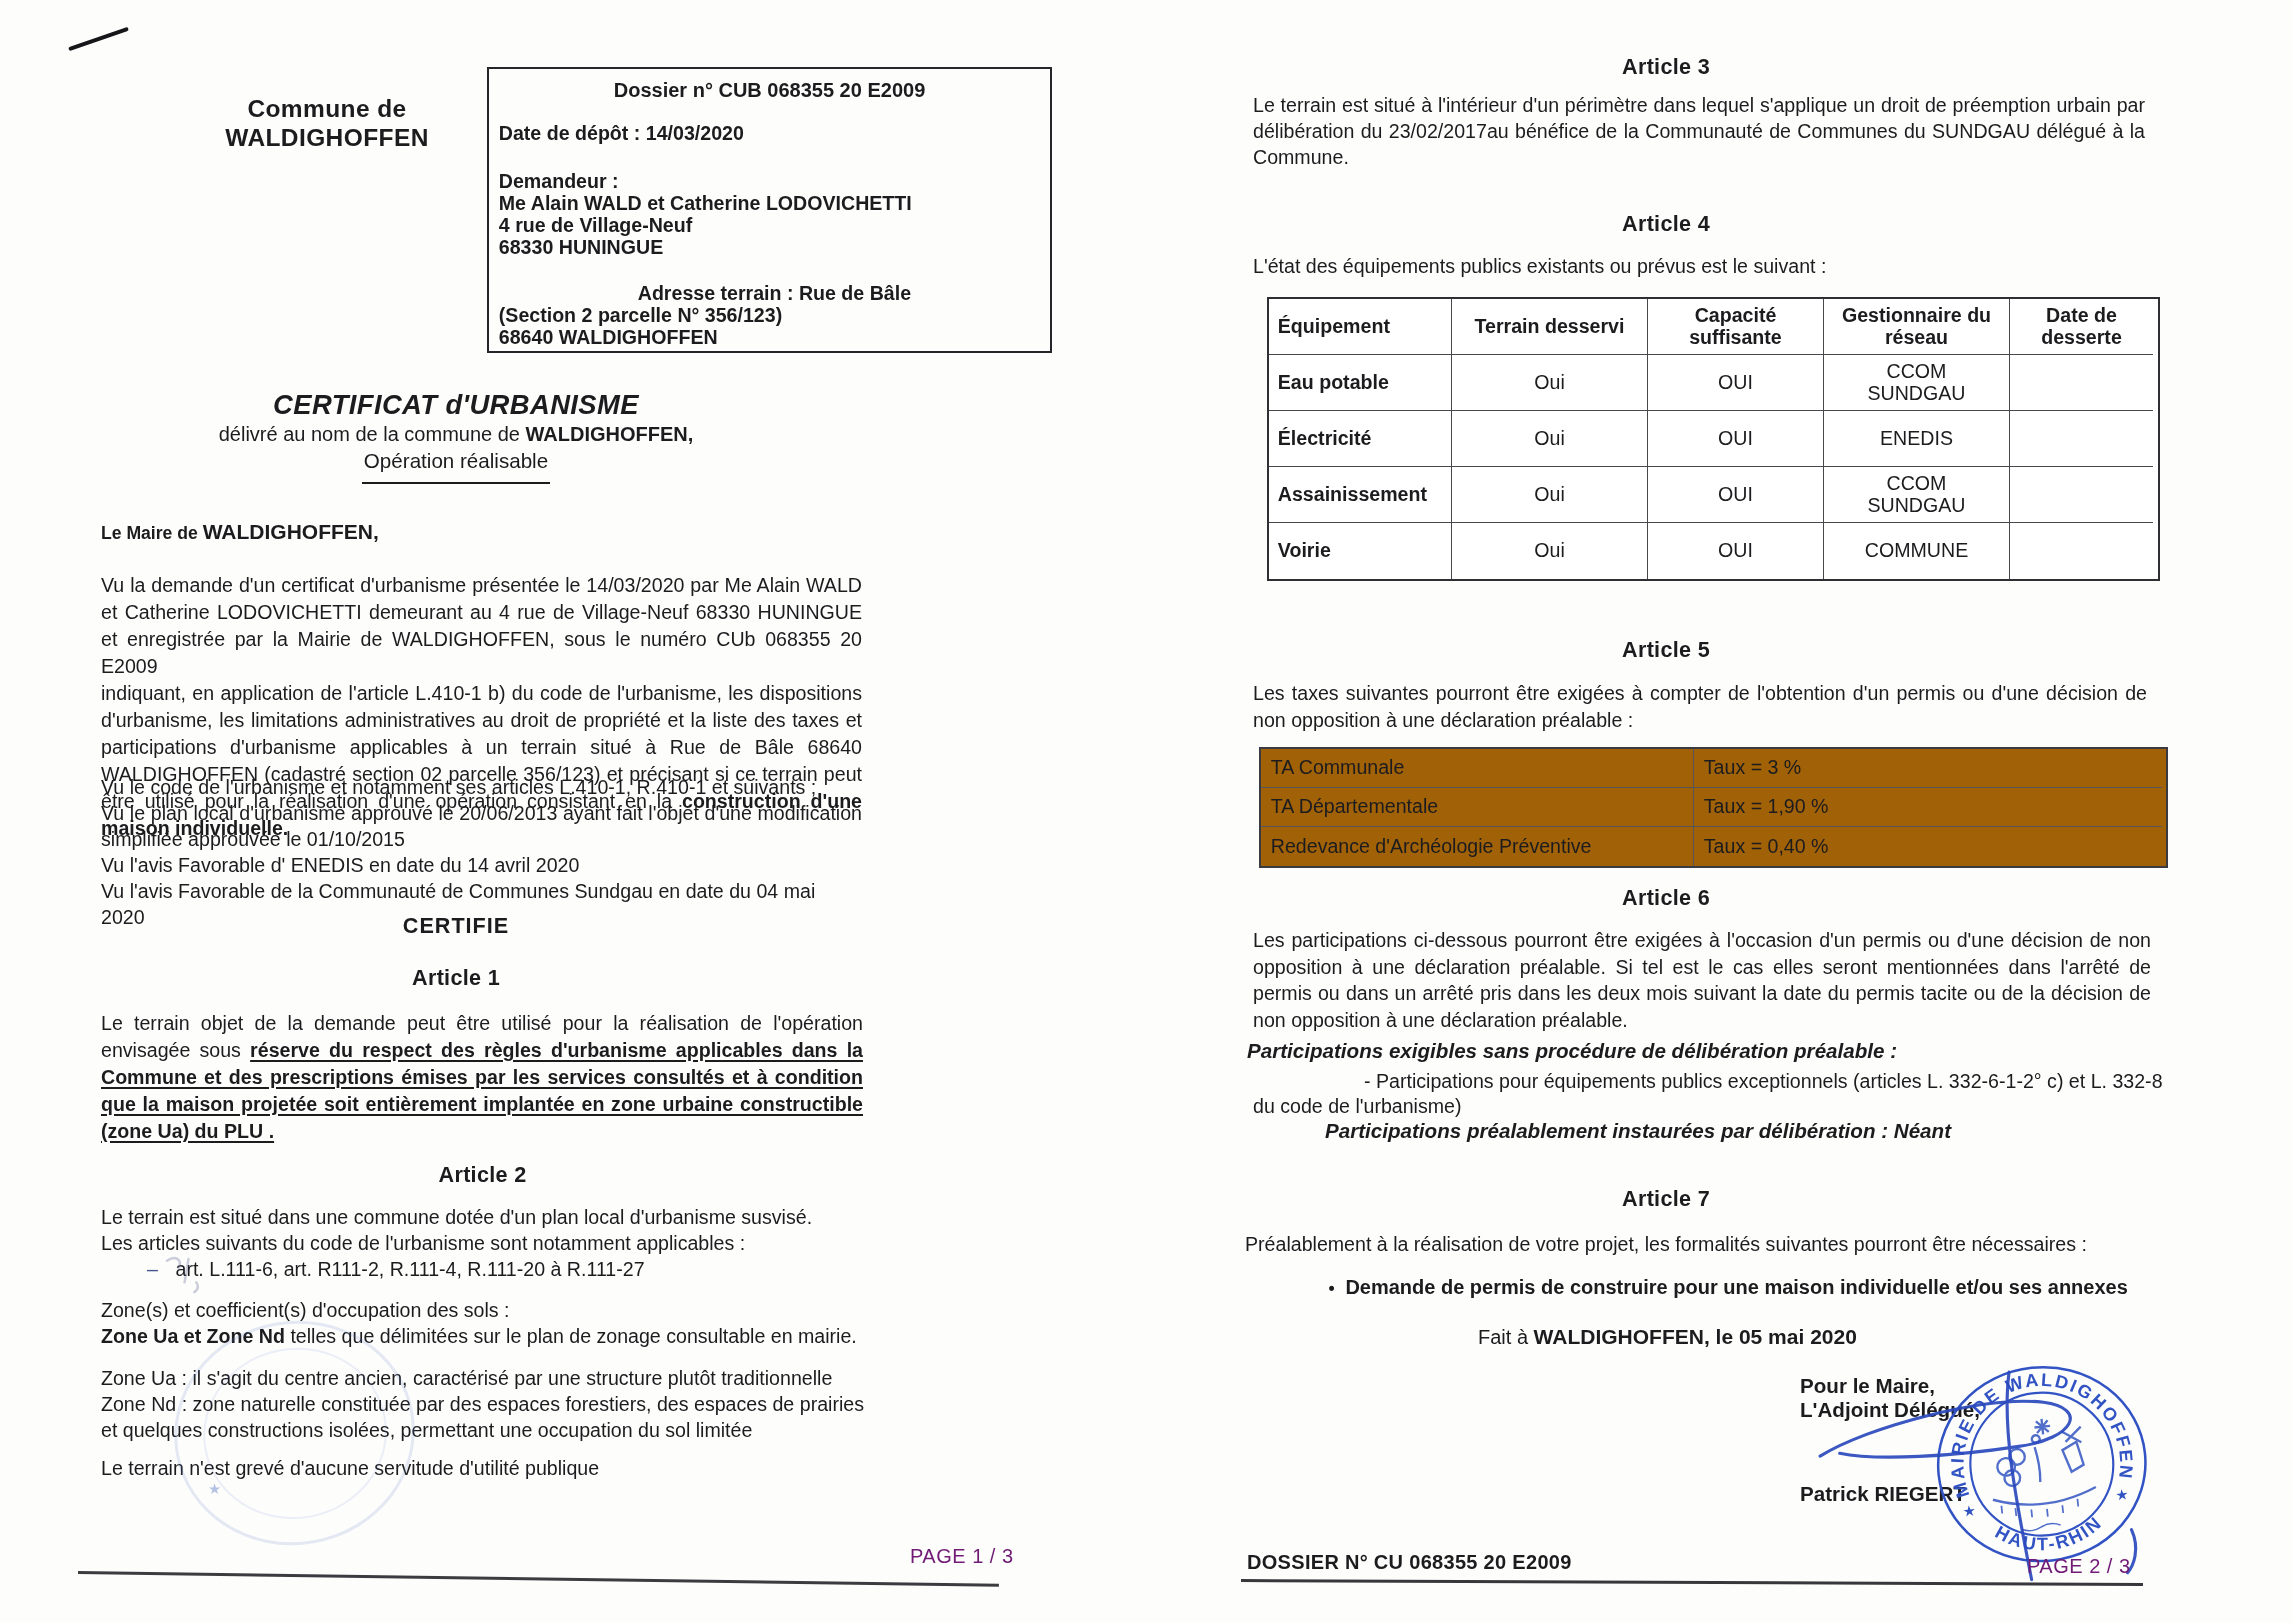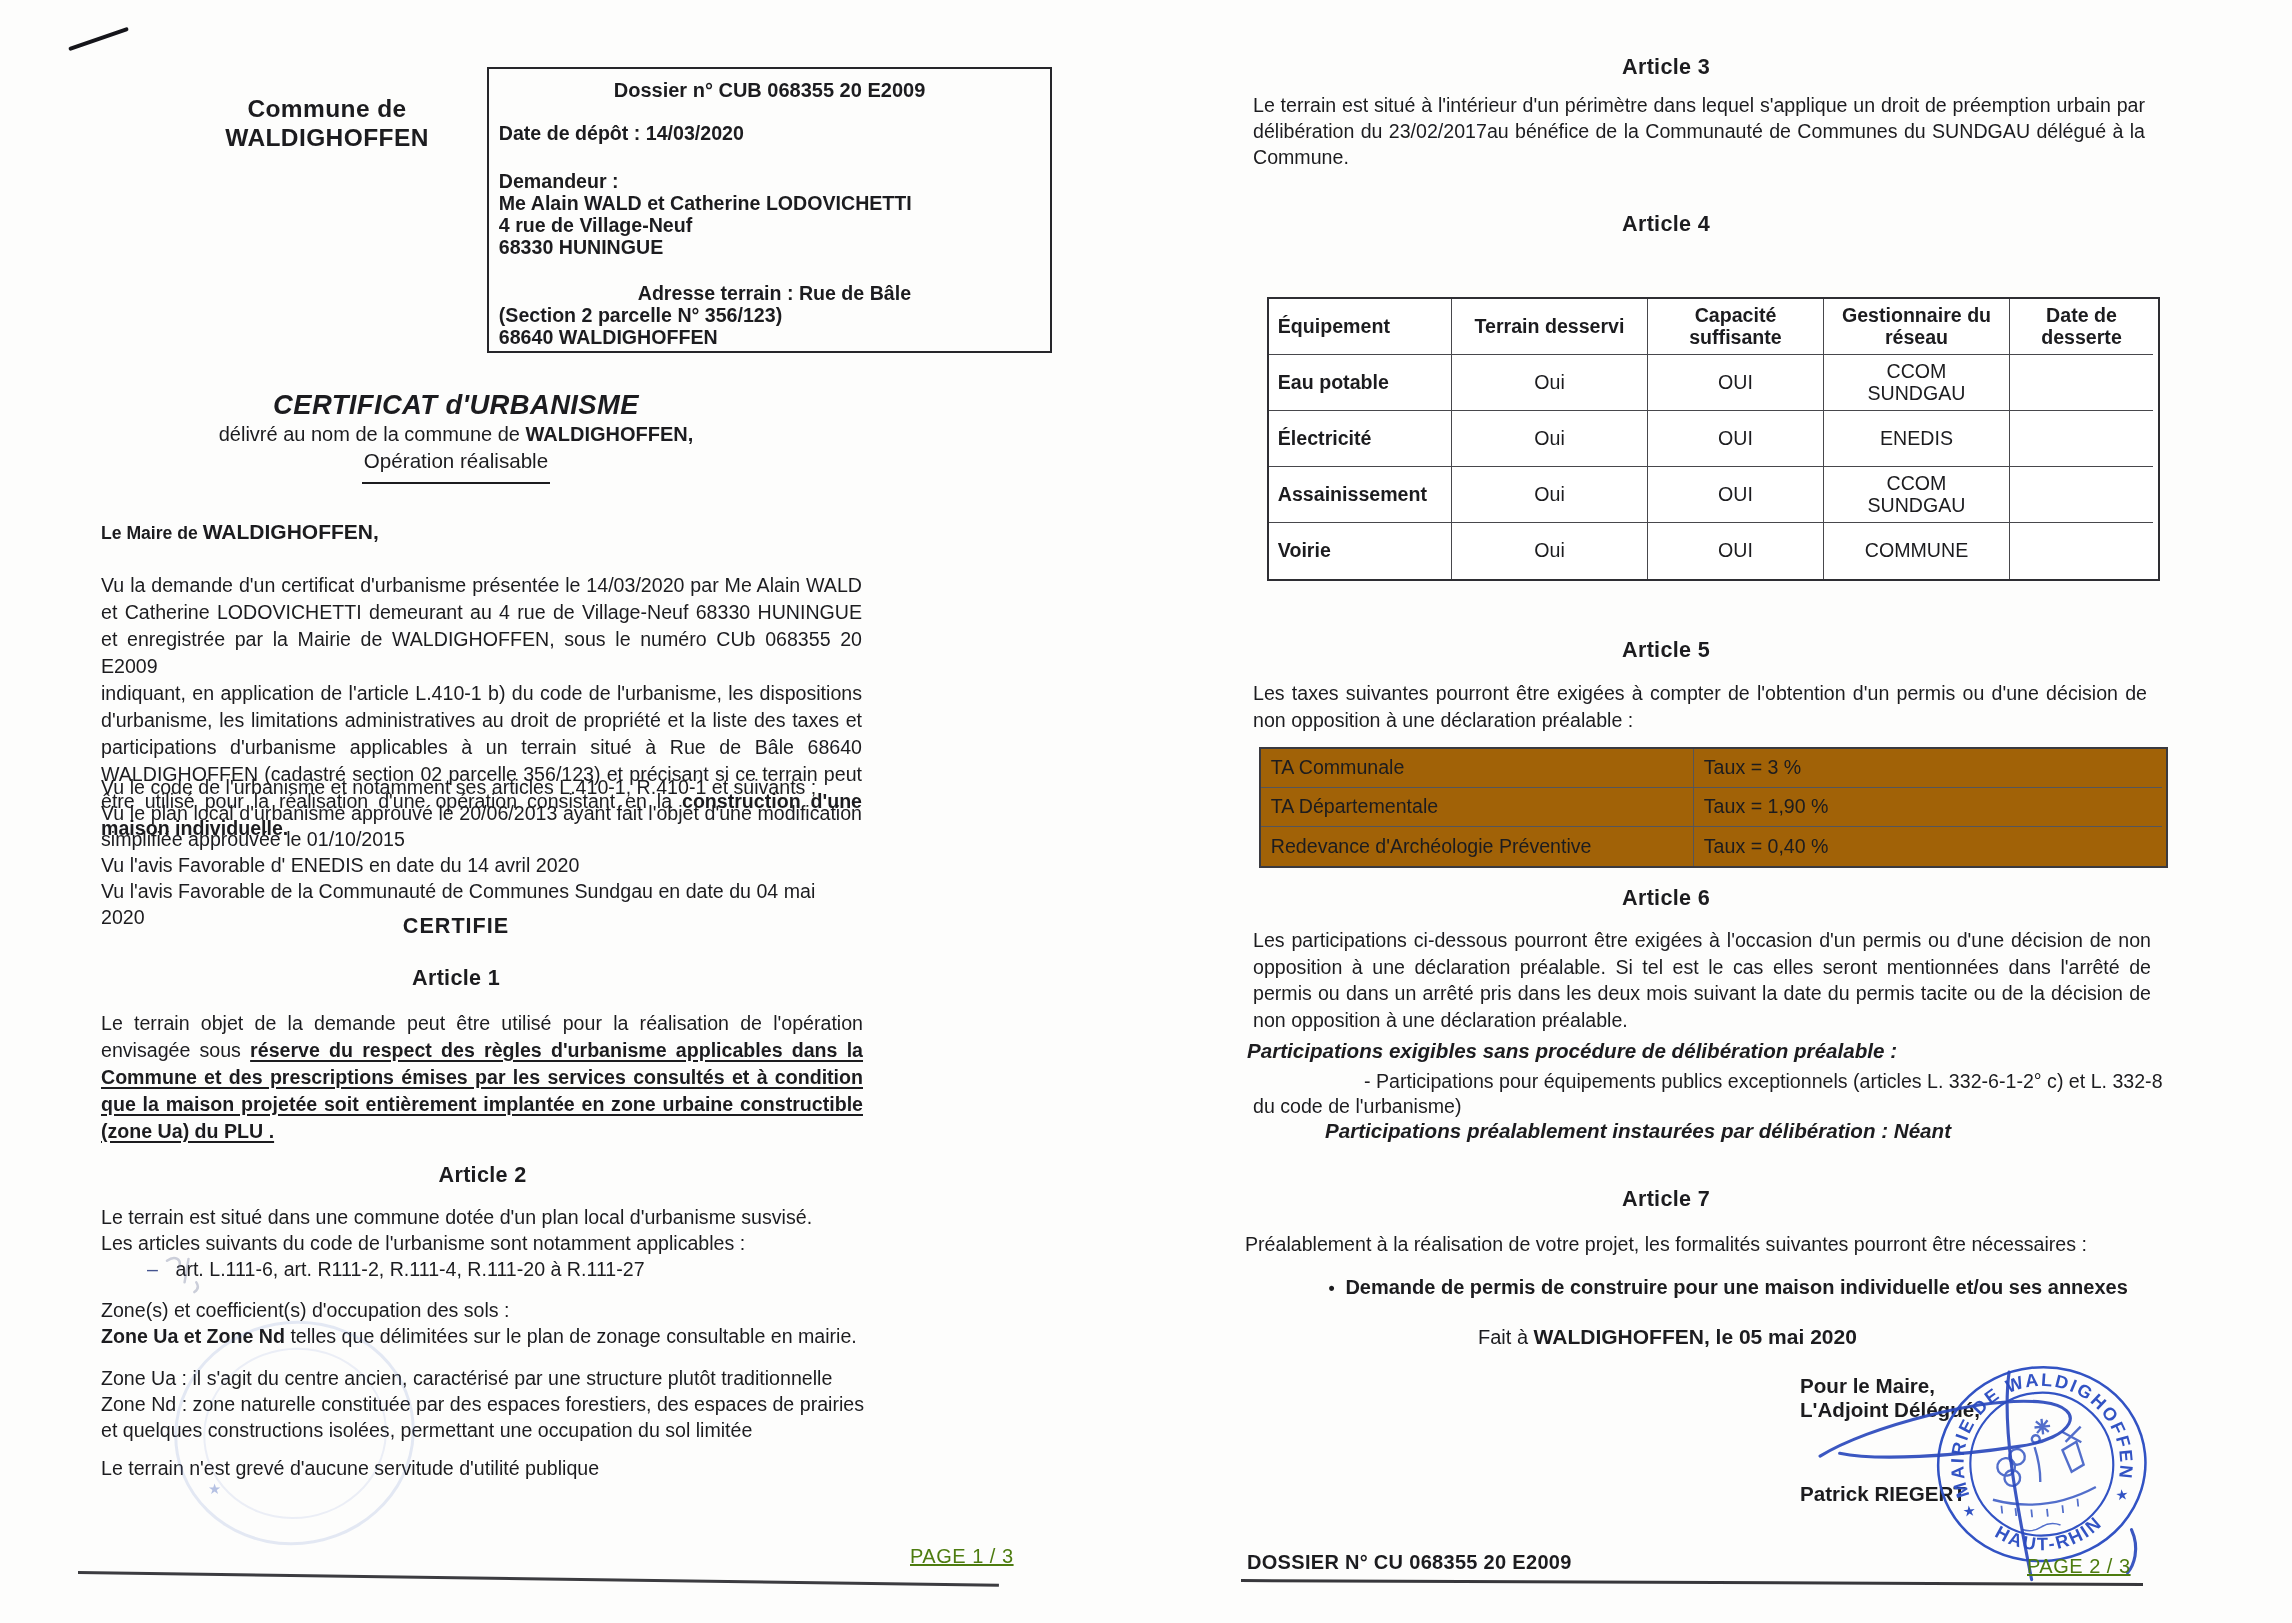--- a/index.html
+++ b/index.html
@@ -49,21 +49,21 @@
   .a2-list .dash{color:#44548f;font-weight:400;}
   .a2-list .list-text{margin-left:17.6px;}
   .gap15{height:14.7px;} .gap17{height:16.7px;} .gap12{height:11.8px;}
 
   .ghost-stamp{left:174px;top:1321px;width:235px;height:218px;border:3.9px solid rgba(92,122,198,.16);border-radius:50%;transform:rotate(-10deg);}
   .ghost-stamp-inner{position:absolute;left:25.5px;top:23.5px;right:25.5px;bottom:23.5px;border:2.9px solid rgba(92,122,198,.11);border-radius:50%;}
   .ghost-star{left:208px;top:1480px;font-size:14.7px;color:rgba(72,102,190,.4);}
   .pencil-marks{left:159px;top:1253px;width:59px;height:43px;}
 
   .footer1-line{left:78px;top:1571px;width:921px;height:2.5px;background:#3c3c40;transform:rotate(0.8deg);transform-origin:left center;}
-  .footer-page{font-size:20px;letter-spacing:0.5px;color:#4d7c0f;text-decoration:underline;}
+  .footer-page{font-size:20px;letter-spacing:0.5px;color:#701a75;}
   .footer1-page{left:910px;top:1545px;}
 
   
   .h-art3{left:1215px;top:54px;width:902px;}
   .a3-text{left:1253px;top:92px;width:892px;line-height:26px;}
   .h-art4{left:1215px;top:211px;width:902px;}
   .a4-intro{left:1253px;top:253px;width:892px;}
 
   .equip-table{left:1267px;top:297px;width:889px;border:2.2px solid #2e2e33;display:grid;grid-template-columns:183px 196px 176px 186px 143px;grid-auto-rows:56px;background:#fff;}
   .cell{display:flex;align-items:center;justify-content:center;text-align:center;border-right:1.6px solid #47474c;border-bottom:1.6px solid #47474c;font-size:19.6px;line-height:21.6px;padding:2px 17px;box-sizing:border-box;}
@@ -173,20 +173,21 @@
     <path d="M8 8 C 16 2, 24 6, 20 16 M 30 6 L 26 30 M 38 30 q 4 6 -2 10" stroke="rgba(108,118,152,.35)" stroke-width="2.5" fill="none" stroke-linecap="round"></path>
   </svg>
 
   <div class="abs footer1-line"></div>
   <div class="abs footer-page footer1-page">PAGE 1 / 3</div>
 
   <div class="abs heading h-art3">Article 3</div>
   <div class="abs p j a3-text">Le terrain est situé à l'intérieur d'un périmètre dans lequel s'applique un droit de préemption urbain par délibération du 23/02/2017au bénéfice de la Communauté de Communes du SUNDGAU délégué à la Commune.</div>
 
   <div class="abs heading h-art4">Article 4</div>
+  <div class="abs p a4-intro">L'état des équipements publics existants ou prévus est le suivant :</div>
 
   <div class="abs equip-table">
     <div class="cell th left">Équipement</div>
     <div class="cell th">Terrain desservi</div>
     <div class="cell th">Capacité suffisante</div>
     <div class="cell th">Gestionnaire du réseau</div>
     <div class="cell th last-col">Date de desserte</div>
 
     <div class="cell left">Eau potable</div>
     <div class="cell">Oui</div>

